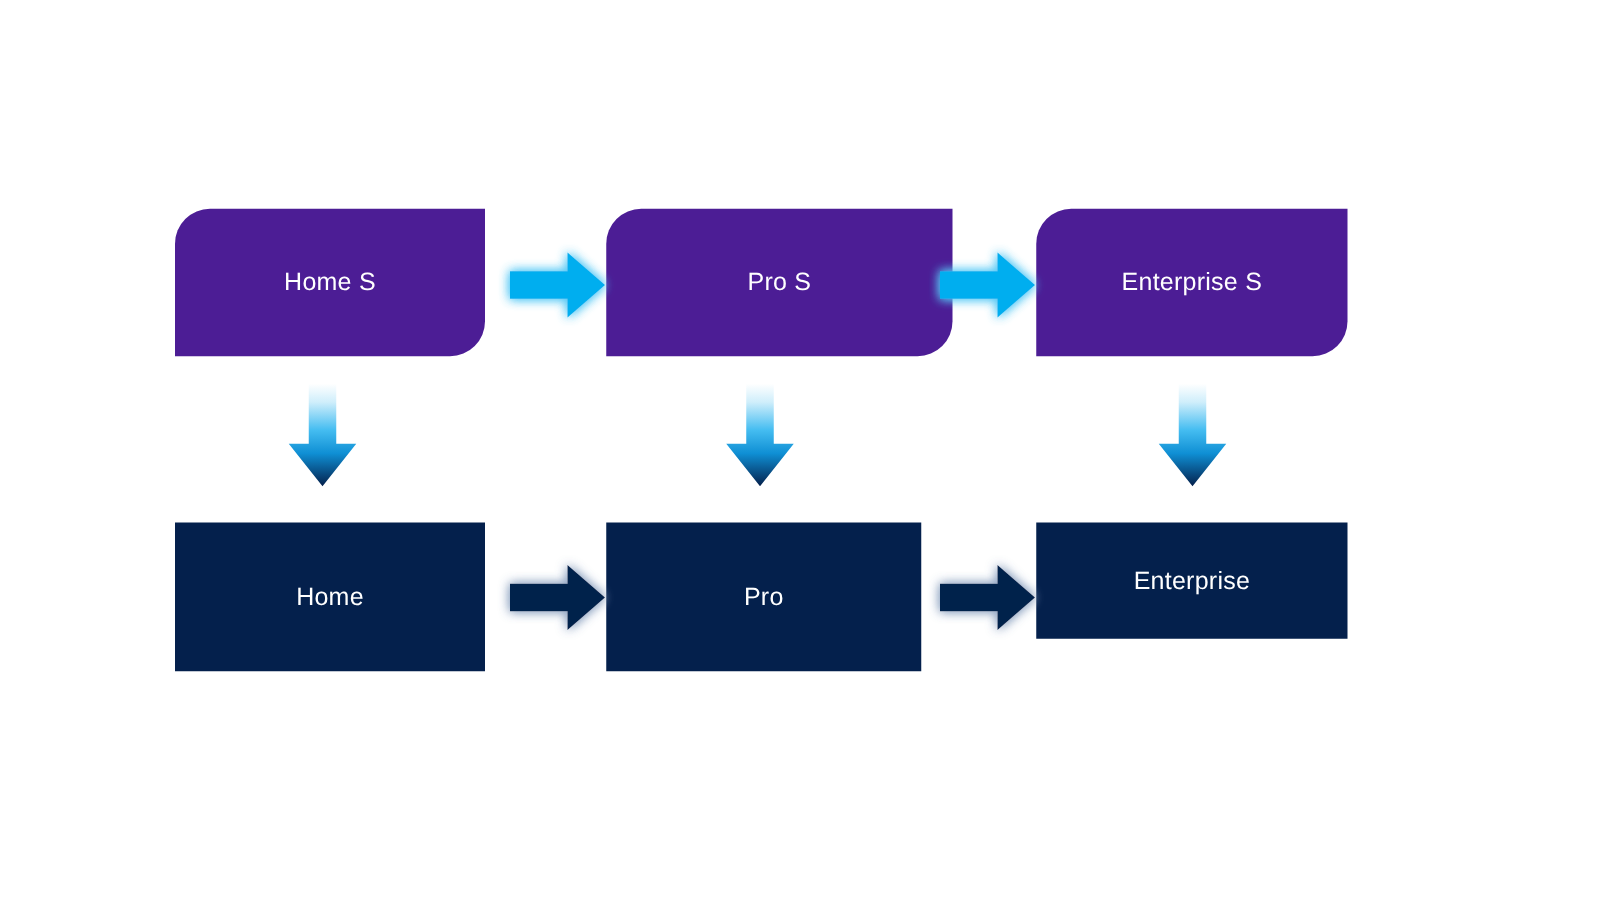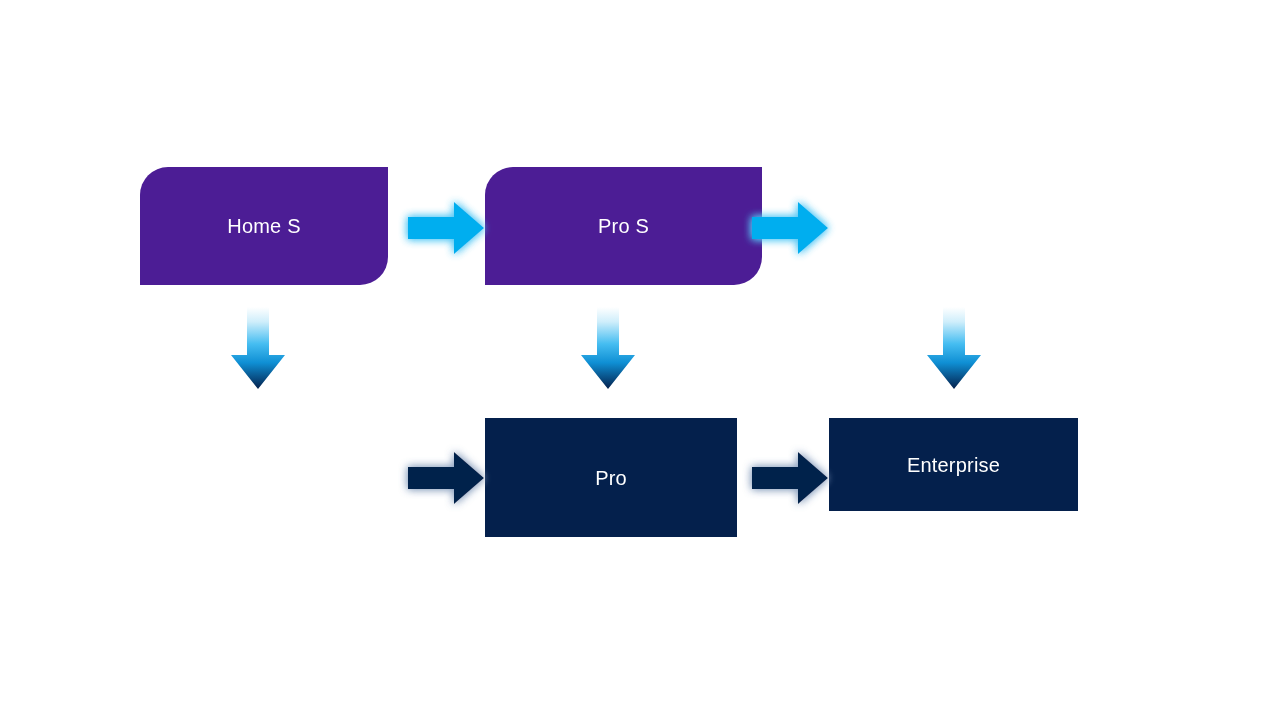--- a/index.html
+++ b/index.html
@@ -72,20 +72,23 @@
 <div id="canvas">
 
   <div class="node-box tier-service" style="left:140px; top:167px; width:248px; height:118px;">
     <span class="node-label">Home S</span>
   </div>
 
   <div class="node-box tier-service" style="left:485px; top:167px; width:277px; height:118px;">
     <span class="node-label">Pro S</span>
   </div>
 
+  <div class="node-box tier-service" style="left:829px; top:167px; width:249px; height:118px;">
+    <span class="node-label">Enterprise S</span>
+  </div>
 
   <div class="arrow" style="left:404px; top:199px; width:84px; height:58px;">
     <svg width="84" height="58" viewBox="0 0 84 58" aria-hidden="true">
       <defs>
         <filter id="glowCyan1" x="-55%" y="-55%" width="210%" height="210%">
           <feGaussianBlur stdDeviation="4.2" result="b"></feGaussianBlur>
           <feFlood flood-color="#54c8f5" flood-opacity="0.95" result="c"></feFlood>
           <feComposite in="c" in2="b" operator="in" result="g"></feComposite>
           <feMerge>
             <feMergeNode in="g"></feMergeNode>
@@ -154,20 +157,23 @@
           <stop offset="18%" stop-color="#cfeefb"></stop>
           <stop offset="45%" stop-color="#45bdf1"></stop>
           <stop offset="68%" stop-color="#0f8fd4"></stop>
           <stop offset="100%" stop-color="#04204c"></stop>
         </linearGradient>
       </defs>
       <path d="M18,0 L40,0 L40,48 L56,48 L29,82 L2,48 L18,48 Z" fill="url(#dgrad3)"></path>
     </svg>
   </div>
 
+  <div class="node-box tier-product" style="left:140px; top:418px; width:248px; height:119px;">
+    <span class="node-label">Home</span>
+  </div>
 
   <div class="node-box tier-product" style="left:485px; top:418px; width:252px; height:119px;">
     <span class="node-label">Pro</span>
   </div>
 
   <div class="node-box tier-product" style="left:829px; top:418px; width:249px; height:93px;">
     <span class="node-label">Enterprise</span>
   </div>
 
   <div class="arrow" style="left:404px; top:449px; width:84px; height:58px;">

